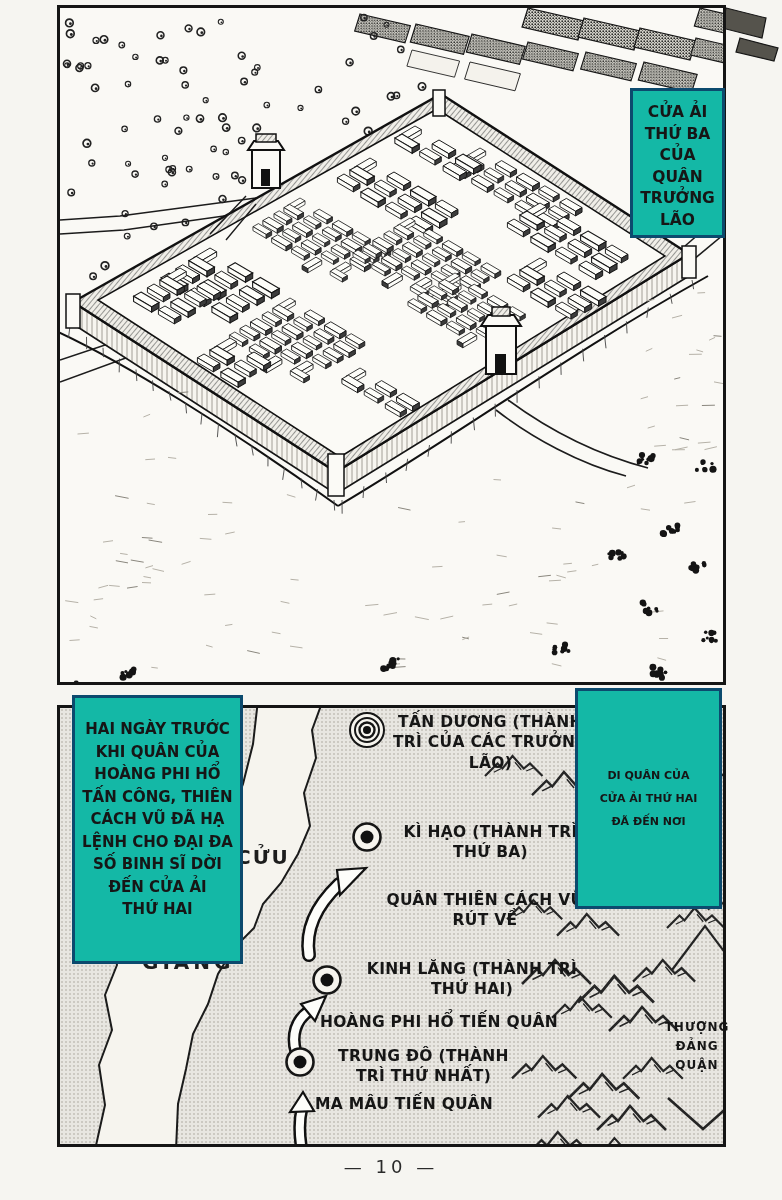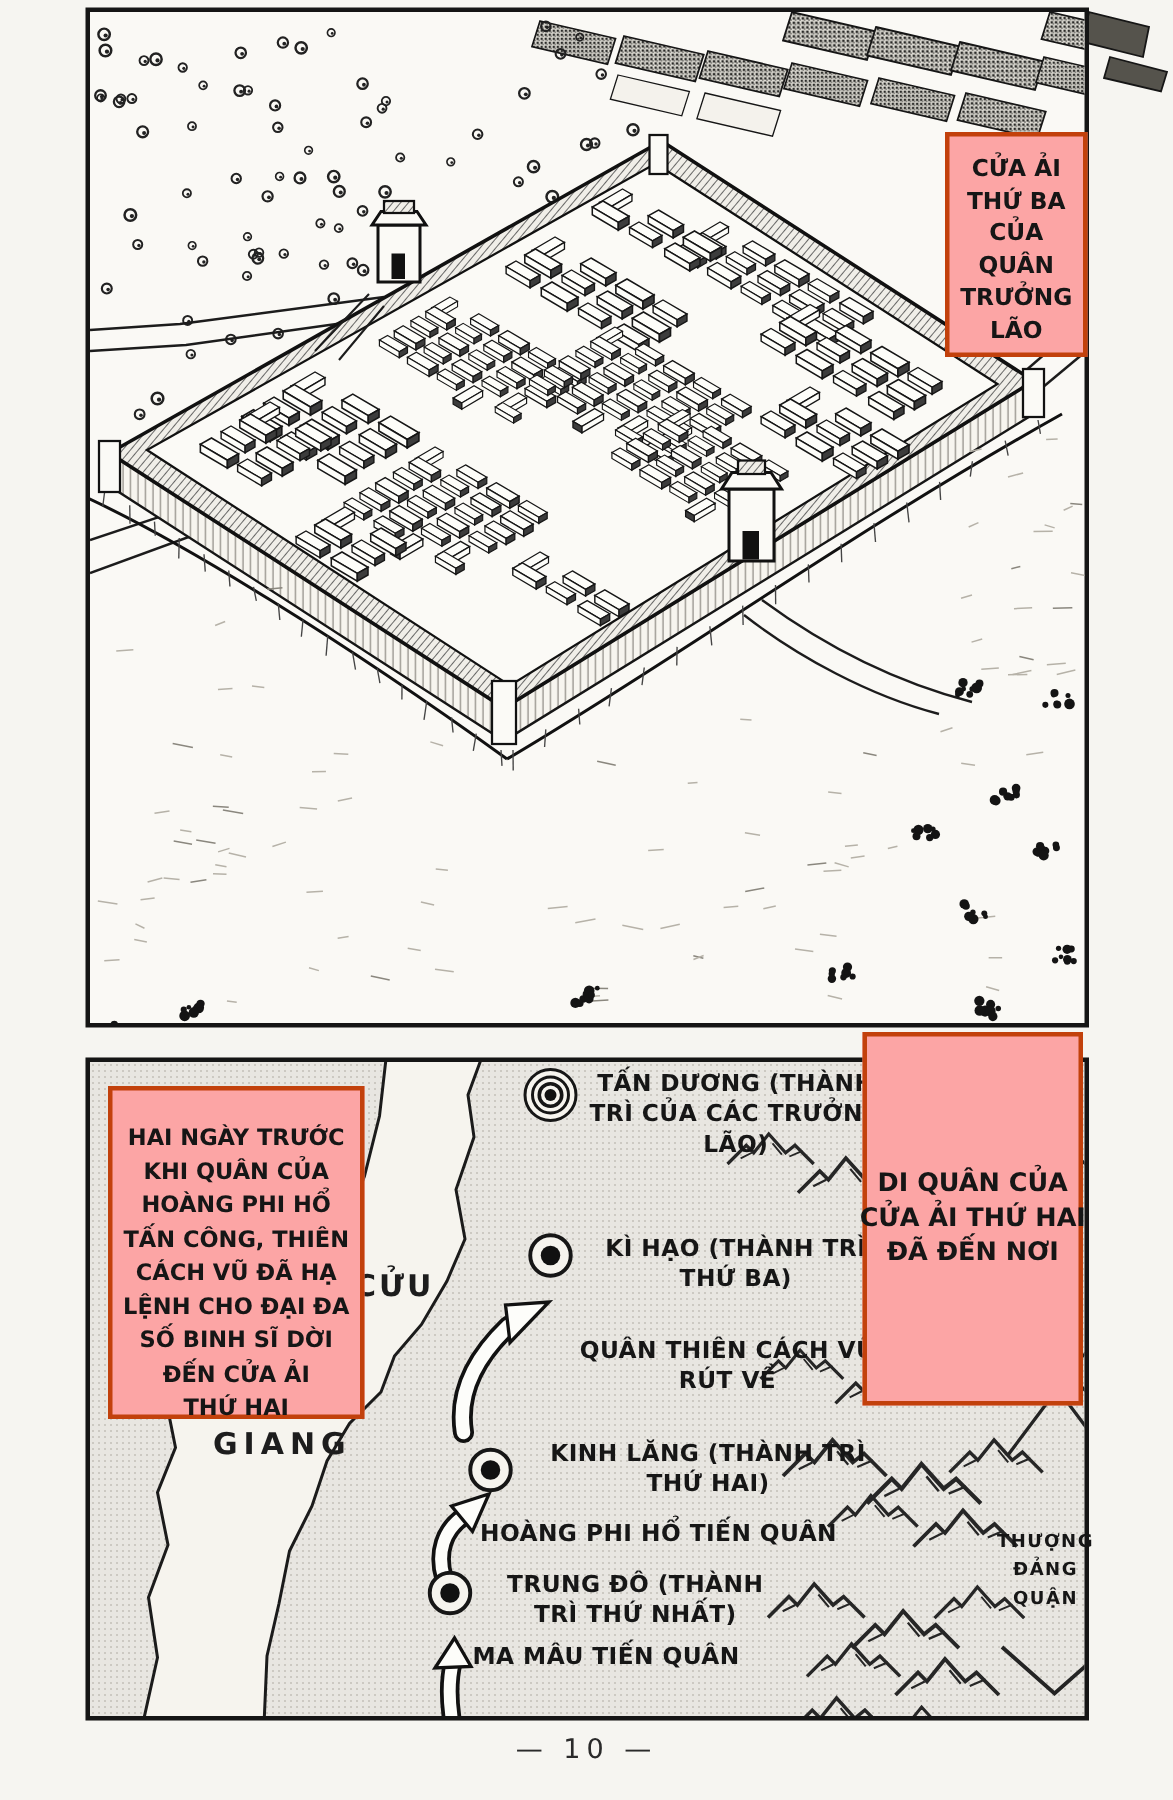--- a/index.html
+++ b/index.html
@@ -5,25 +5,25 @@
   html,body{margin:0;padding:0;background:#fff;}
   .page{position:relative;width:782px;height:1200px;background:#f6f5f1;
         font-family:"DejaVu Sans",sans-serif;overflow:hidden;}
   .panel{position:absolute;border:3px solid #151515;box-sizing:border-box;}
   .panel1{left:57px;top:5px;width:669px;height:680px;background:#faf9f5;}
   .panel2{left:57px;top:705px;width:669px;height:442px;
           background-color:#e8e6e1;
           background-image:radial-gradient(#ccc9c2 1px, rgba(0,0,0,0) 1px);
           background-size:4px 4px;}
   .panel svg{position:absolute;left:0;top:0;}
-  .box{position:absolute;background:#fca5a5;border:3px solid #c2410c;box-sizing:border-box;
+  .box{position:absolute;background:#14b8a6;border:3px solid #0c4a6e;box-sizing:border-box;
        color:#161616;font-weight:bold;text-align:center;white-space:pre;z-index:30;}
   .caption1{left:630px;top:88px;width:95px;height:150px;font-size:15.5px;line-height:21.5px;padding-top:11px;}
-  .nbox-left{left:72px;top:724px;width:171px;height:222px;font-size:15px;line-height:22.5px;padding-top:20px;}
-  .nbox-right{left:575px;top:688px;width:147px;height:249px;font-size:17px;line-height:23px;
+  .nbox-left{left:72px;top:695px;width:171px;height:269px;font-size:15px;line-height:22.5px;padding-top:20px;}
+  .nbox-right{left:575px;top:688px;width:147px;height:221px;font-size:11px;line-height:23px;
               display:flex;align-items:center;justify-content:center;}
   .mlabel{position:absolute;color:#161616;font-weight:bold;font-size:15.5px;line-height:1.32;
           letter-spacing:.3px;white-space:pre;text-align:center;z-index:20;}
   .rlabel{position:absolute;color:#1d1d1d;font-weight:bold;font-size:20px;z-index:20;white-space:pre;}
   .region{font-size:12px;line-height:1.6;letter-spacing:1px;}
   .pagenum{position:absolute;top:1156px;left:0;width:100%;text-align:center;
            font-size:18px;color:#2a2a2a;letter-spacing:4px;z-index:5;}
   .bleed{position:absolute;left:726px;top:0;width:56px;height:62px;z-index:2;}
 </style>
 </head>

